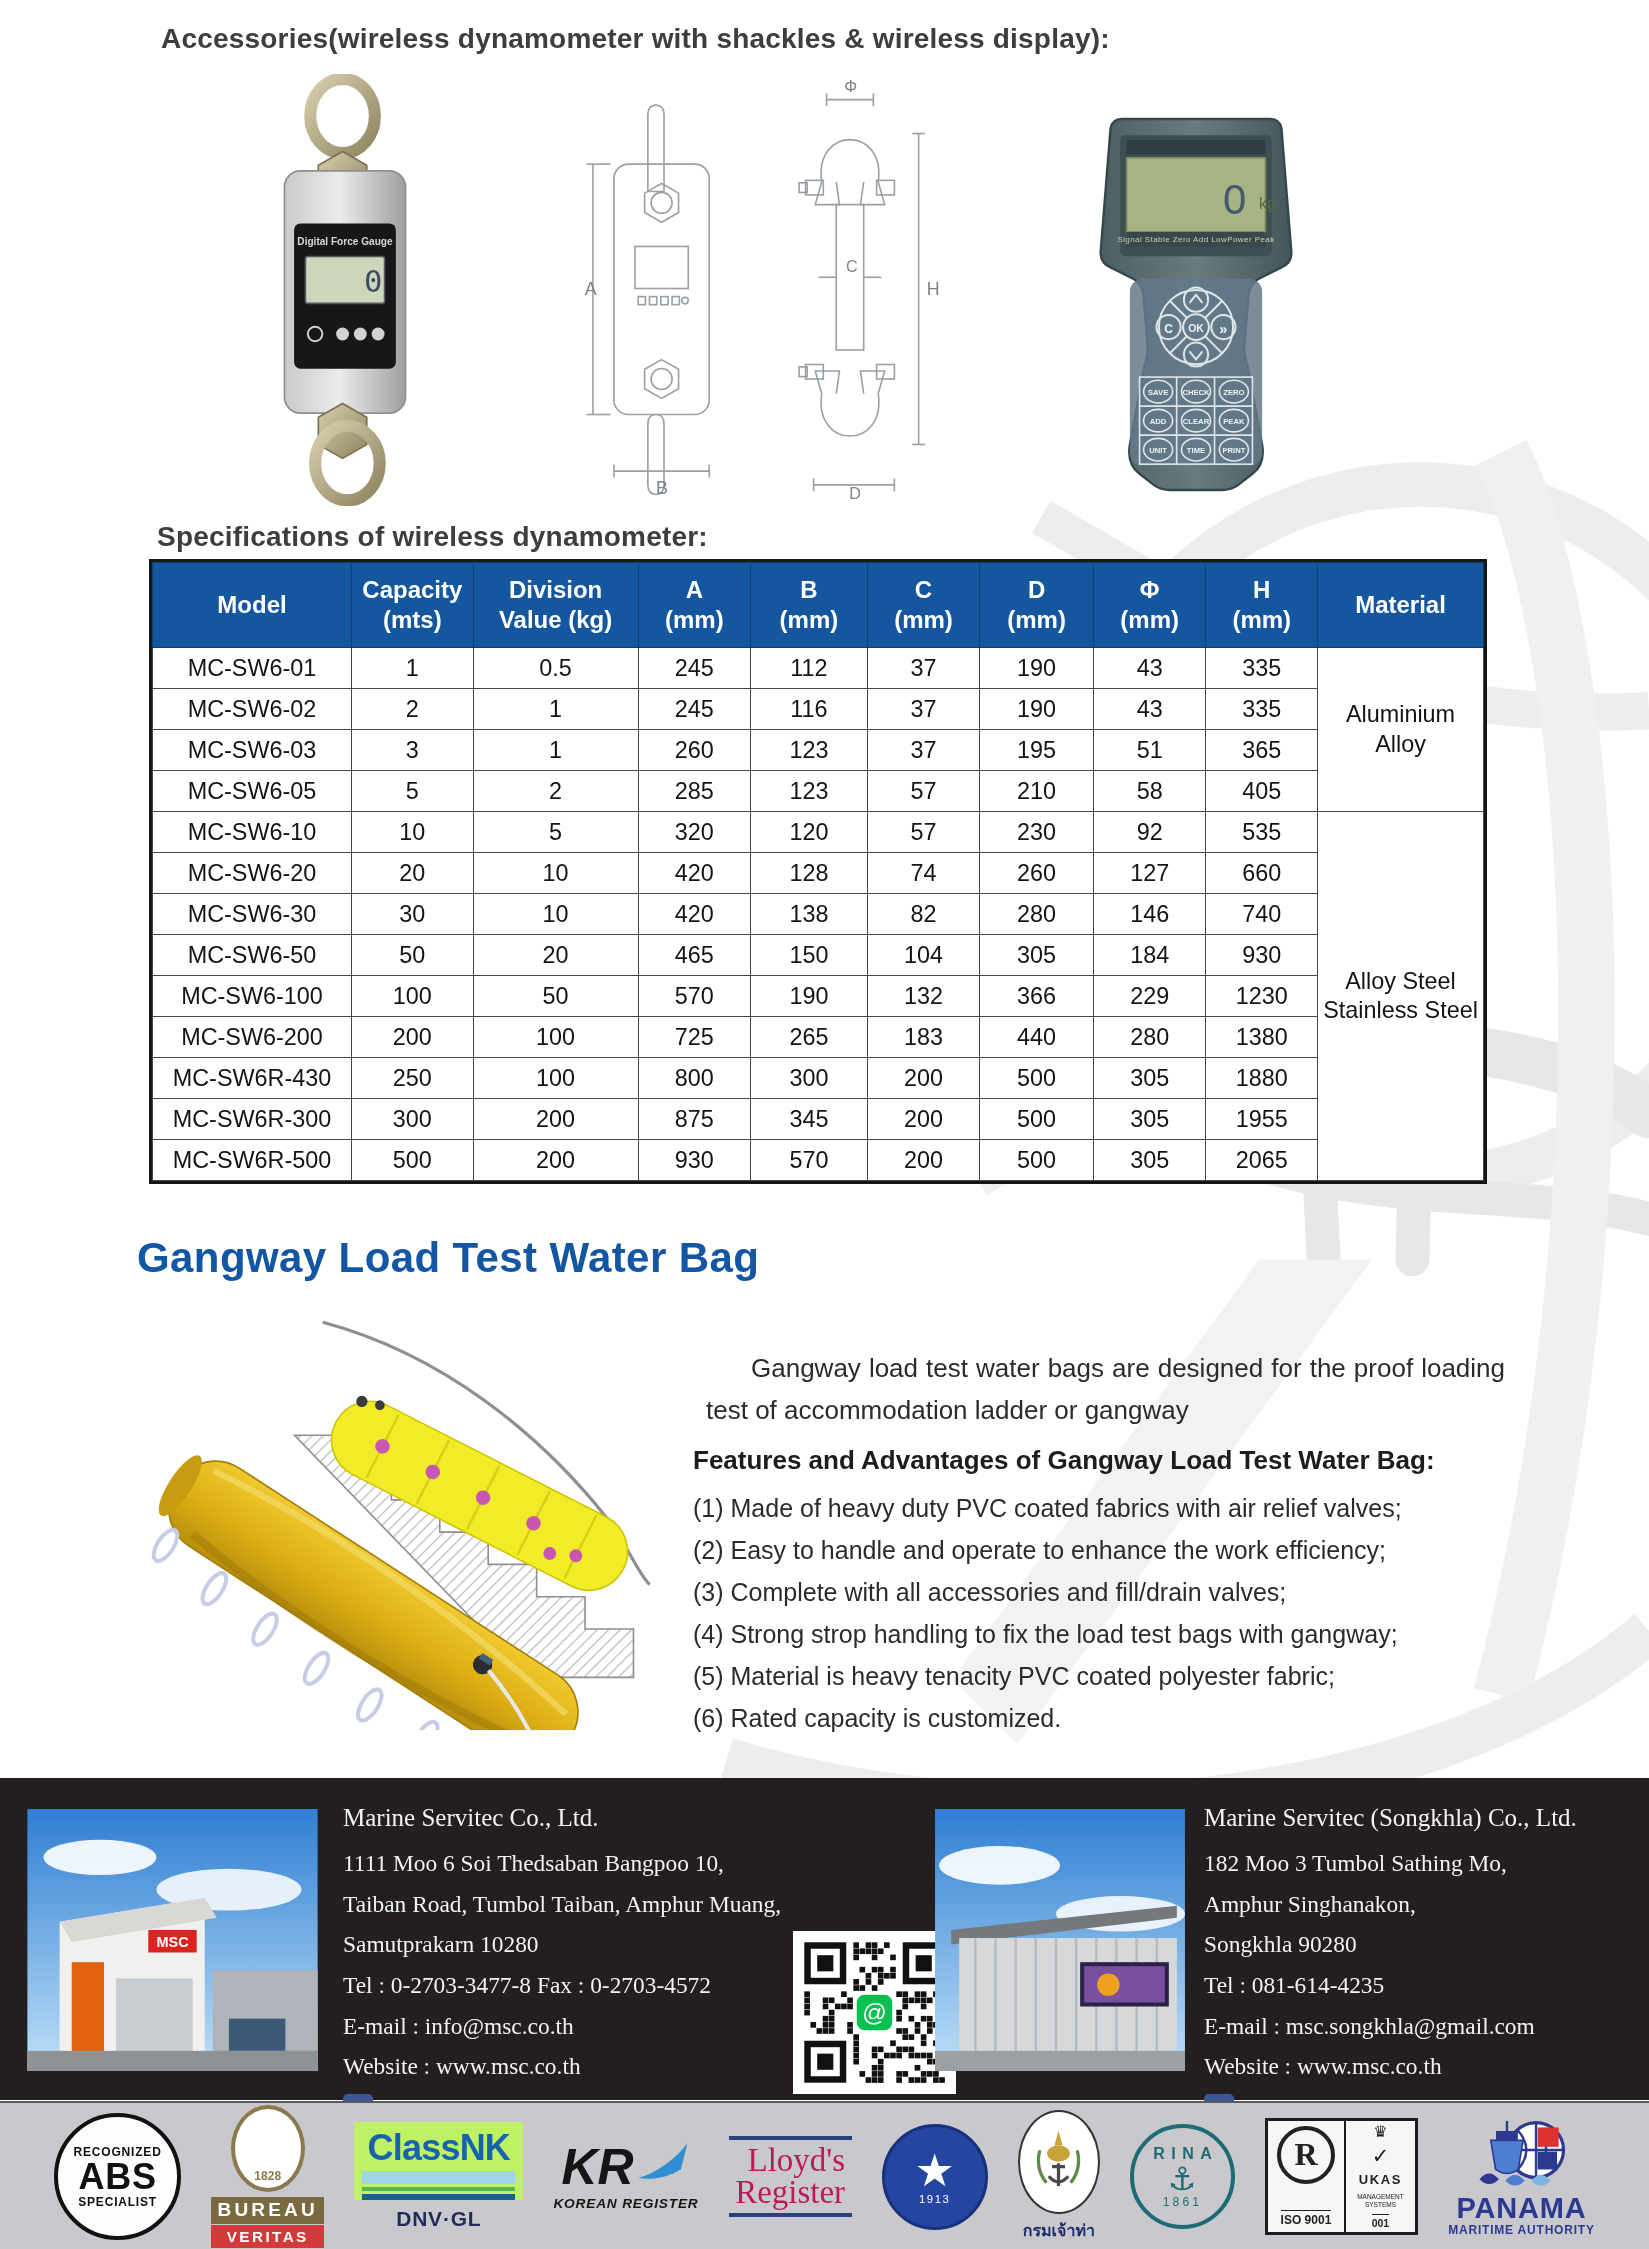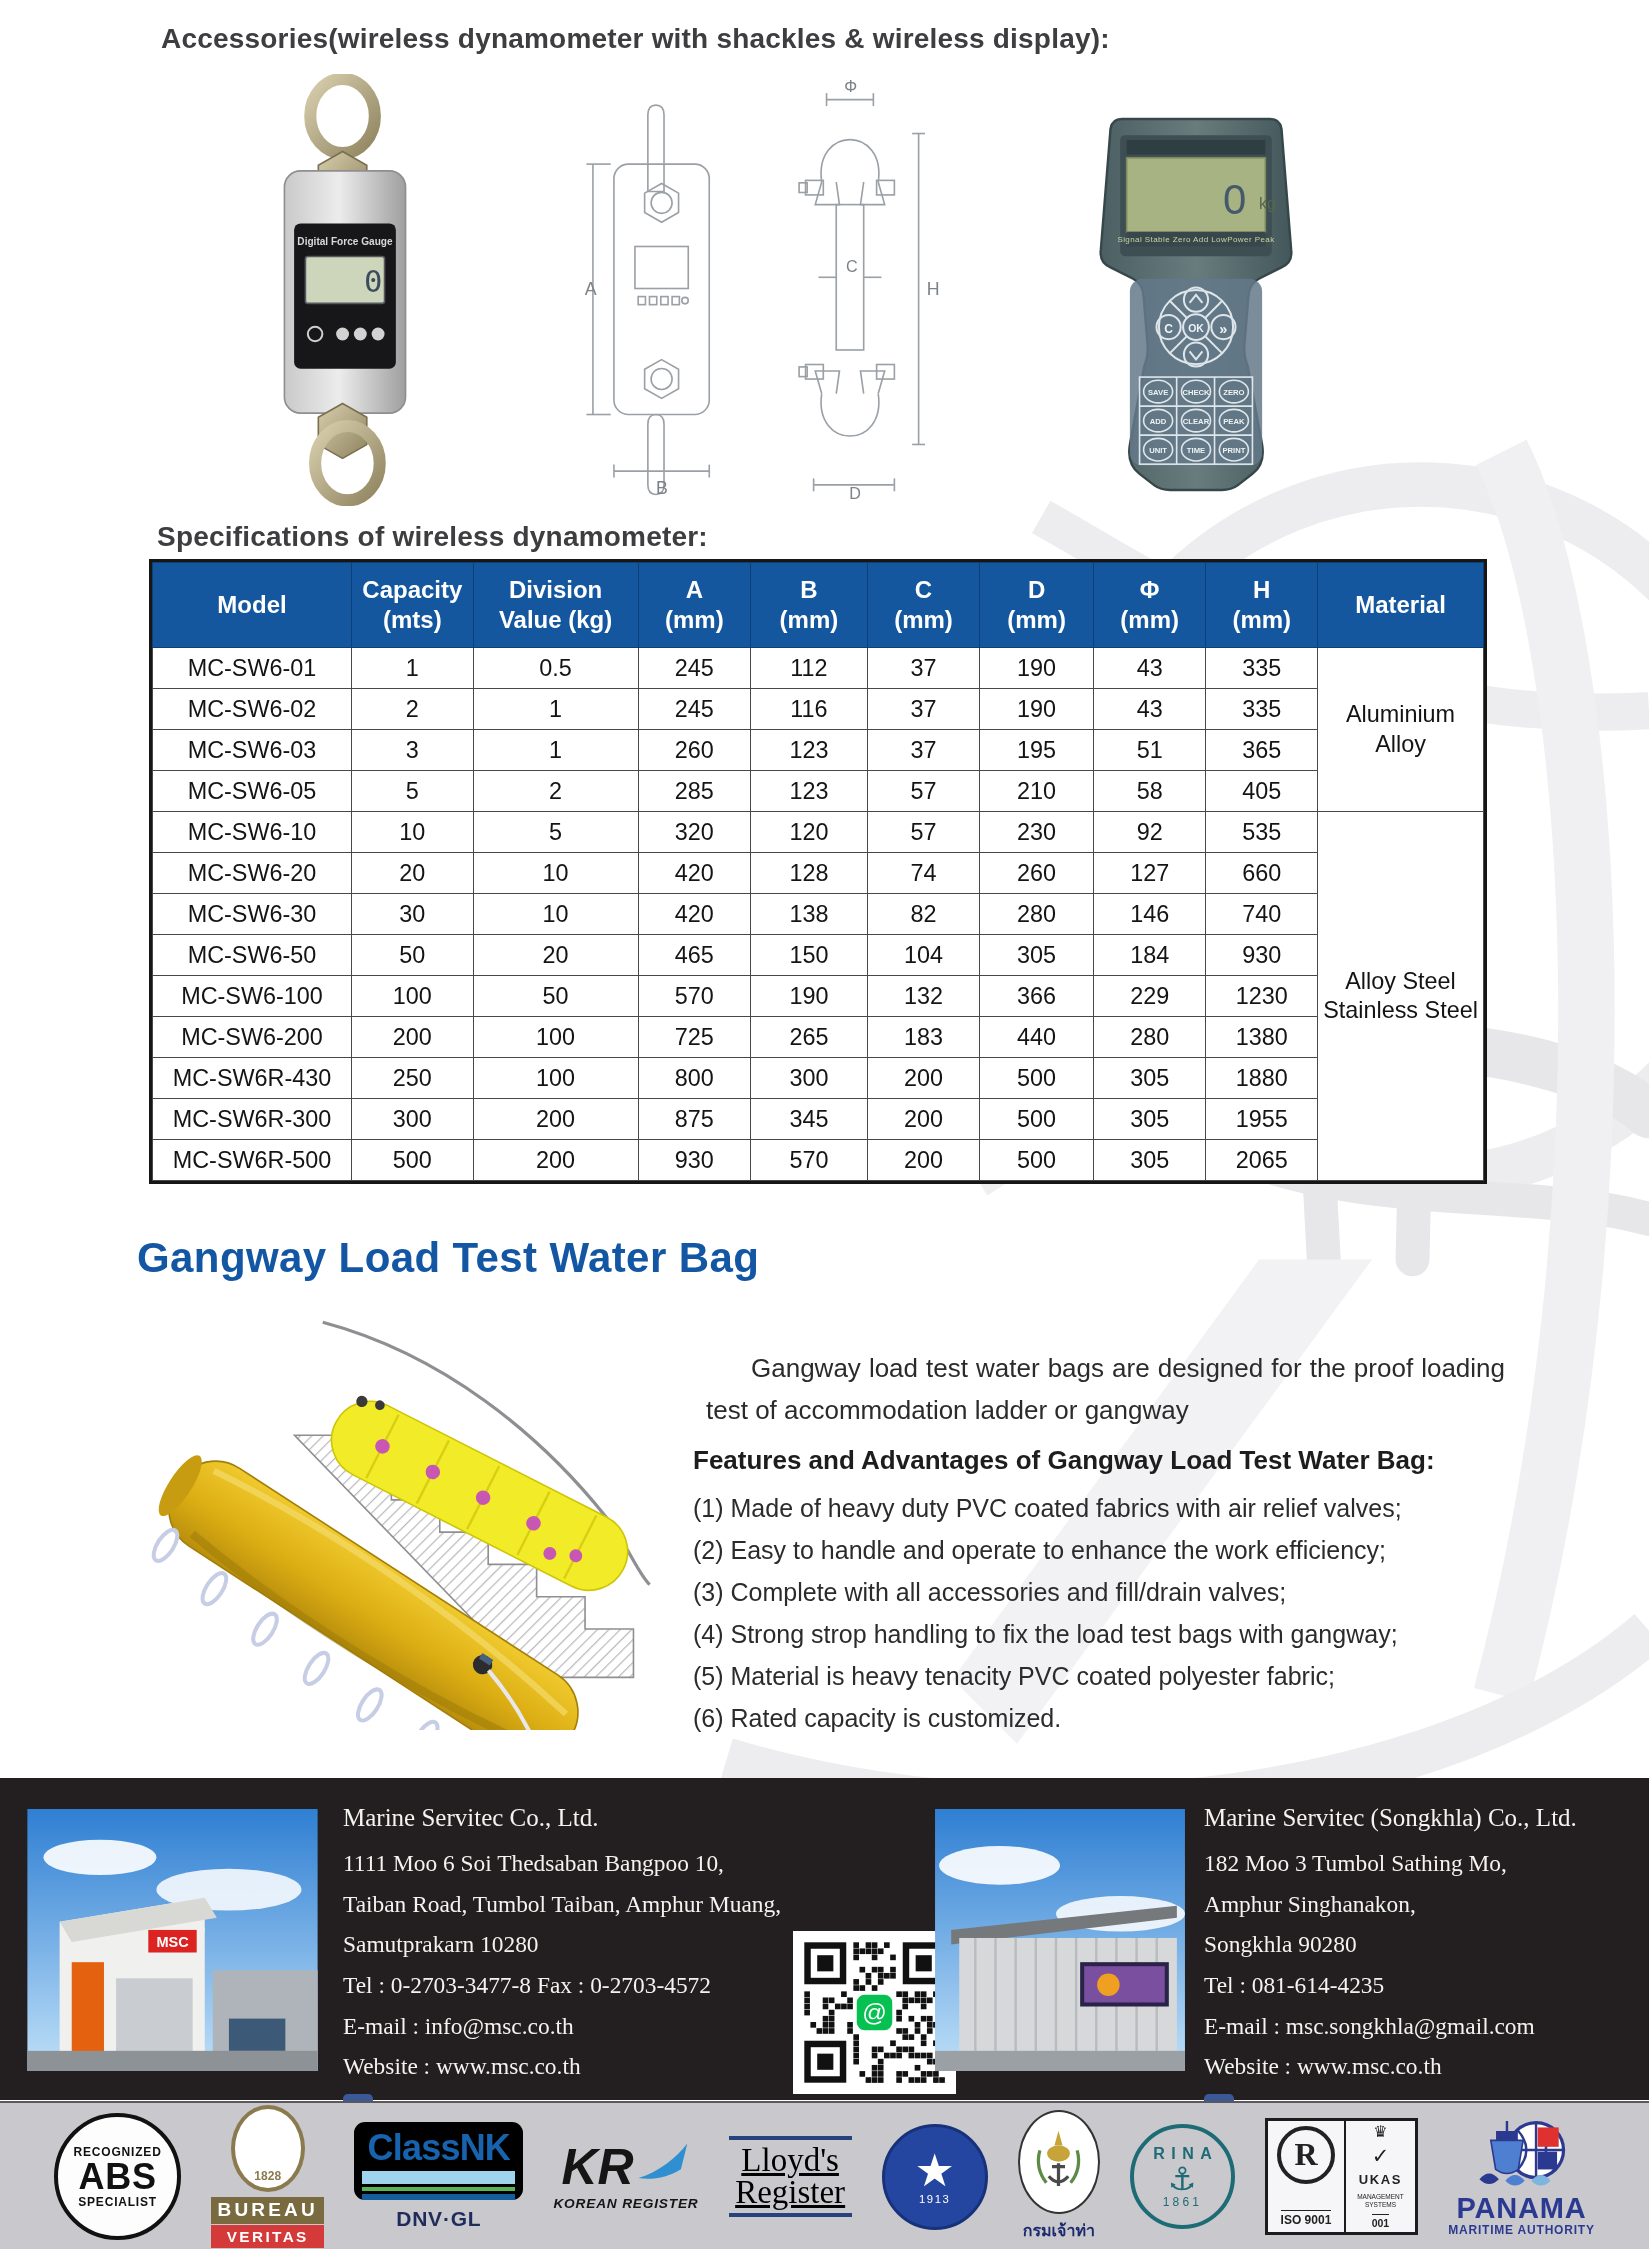--- a/index.html
+++ b/index.html
@@ -43,30 +43,30 @@
     display:flex;flex-direction:column;align-items:center;justify-content:center;color:#111;}
   .abs-top{font-size:12px;font-weight:bold;letter-spacing:0.8px;}
   .abs-main{font-size:36px;font-weight:900;letter-spacing:0.8px;line-height:1;}
   .abs-bottom{font-size:12px;font-weight:bold;letter-spacing:0.8px;}
   .bv-oval{width:74px;height:87px;border:4.8px solid #8a7a4e;border-radius:50%;background:#fff;
     display:flex;align-items:flex-end;justify-content:center;color:#8a7a4e;font-size:12px;font-weight:bold;padding-bottom:4.8px;box-sizing:border-box;}
   .bv-bar1{margin-top:4.8px;width:113px;background:#7a6a3f;color:#fff;font-weight:bold;font-size:19px;text-align:center;
     letter-spacing:3.2px;padding:2.4px 0;}
   .bv-bar2{width:113px;background:#d43a3a;color:#fff;font-weight:bold;font-size:15.3px;text-align:center;
     letter-spacing:2.4px;padding:2.4px 0;margin-top:1.6px;}
-  .classnk-box{width:153px;background:#000000;padding:6.5px 8px 0 8px;border-radius:11px;}
+  .classnk-box{width:153px;background:#bef264;padding:6.5px 8px 0 8px;}
   .classnk-word{color:#1763ae;font-size:36px;font-weight:900;letter-spacing:-0.8px;text-align:center;line-height:1.05;}
   .nk-band1{height:13px;background:#9fd3ee;margin-top:4.8px;}
   .nk-band2{height:4px;background:#59b552;margin-top:3.2px;}
   .nk-band3{height:6.5px;background:#155e9b;margin-top:2.4px;}
   .dnvgl{color:#1f2b5b;font-weight:bold;font-size:21px;margin-top:6.5px;letter-spacing:0.8px;}
   .kr-main{font-size:50px;font-weight:900;font-style:italic;color:#151515;line-height:1;}
   .kr-sub{font-size:13.7px;font-style:italic;font-weight:bold;color:#151515;letter-spacing:0.8px;margin-top:4.8px;}
-  .lloyds{border-top:4px solid #27427c;border-bottom:4px solid #27427c;padding:4.8px 6.5px;color:#000000;
-    font-family:"Liberation Serif",serif;font-size:33px;line-height:.95;text-align:center;text-decoration:underline;}
+  .lloyds{border-top:4px solid #27427c;border-bottom:4px solid #27427c;padding:4.8px 6.5px;color:#be185d;
+    font-family:"Liberation Serif",serif;font-size:33px;line-height:.95;text-align:right;}
   .rs-circle{width:100px;height:100px;border-radius:50%;background:#2446a0;border:3.2px solid #17327a;
     display:flex;flex-direction:column;align-items:center;justify-content:center;color:#fff;}
   .rs-star{font-size:45px;line-height:1;}
   .rs-year{font-size:11.3px;letter-spacing:1.6px;}
   .thai-oval{width:78px;height:100px;border:2.4px solid #333;border-radius:50%;background:#fff;
     display:flex;flex-direction:column;align-items:center;justify-content:center;}
   .thai-caption{font-size:16px;color:#1a2a6c;margin-top:3.2px;font-weight:bold;}
   .rina-circle{width:97px;height:97px;border:4px solid #1d6b74;border-radius:50%;background:transparent;
     display:flex;flex-direction:column;align-items:center;justify-content:center;color:#1d6b74;}
   .rina-word{font-size:16px;font-weight:bold;letter-spacing:6.5px;margin-left:6.5px;}

